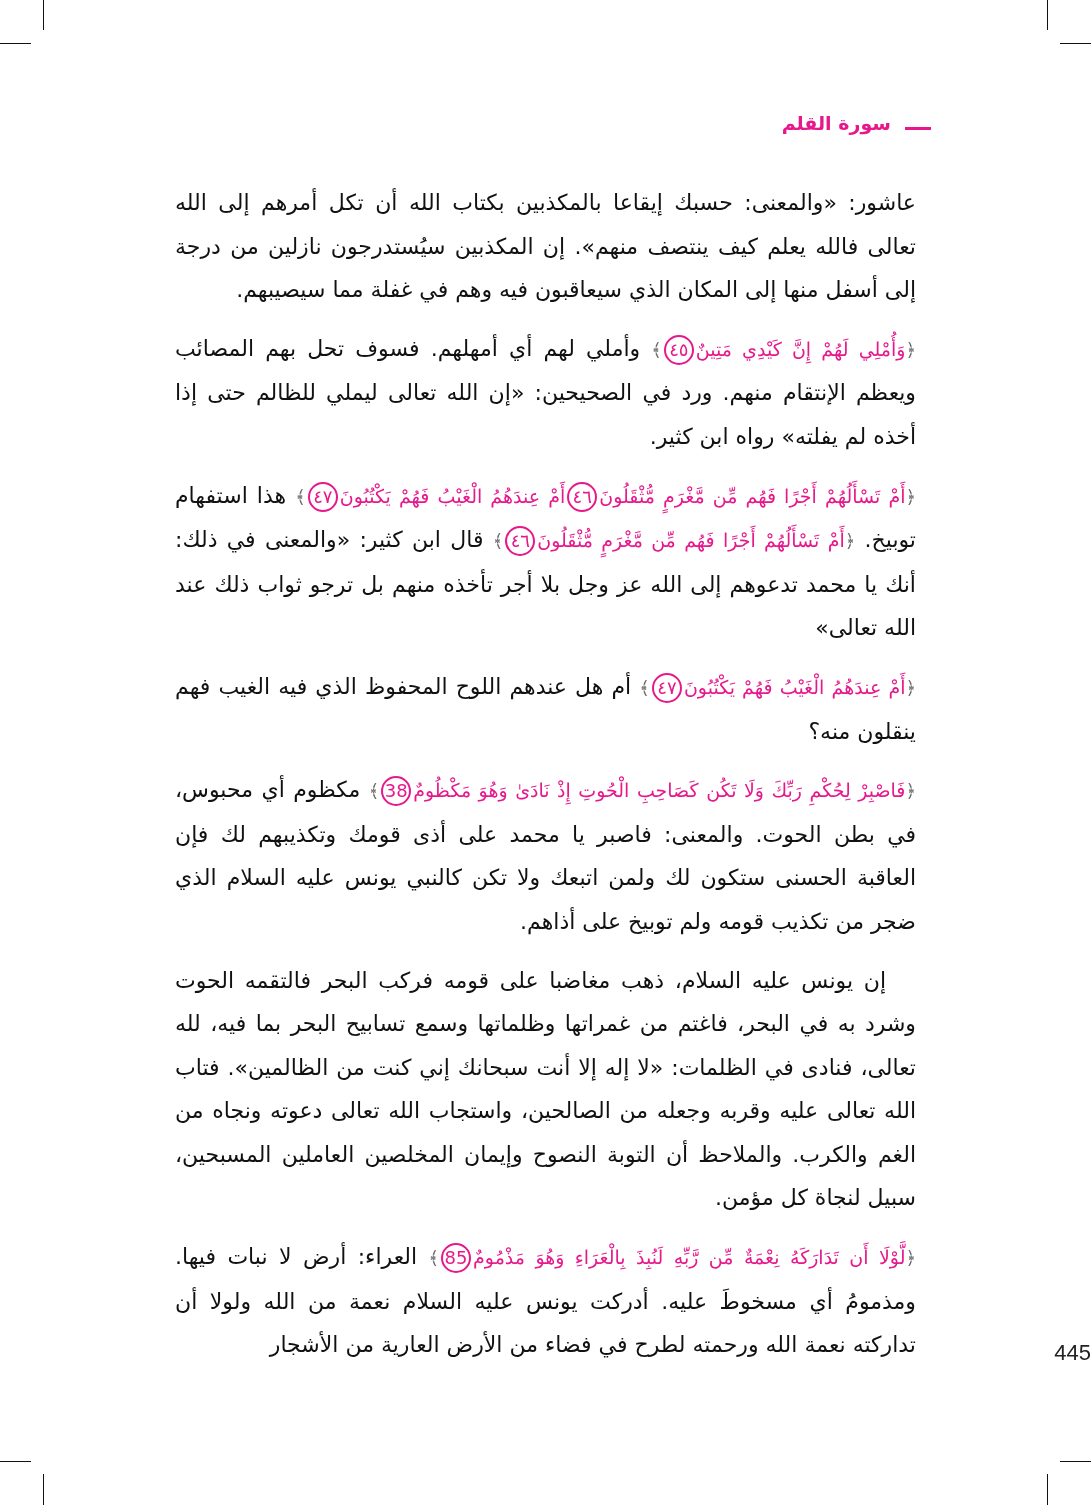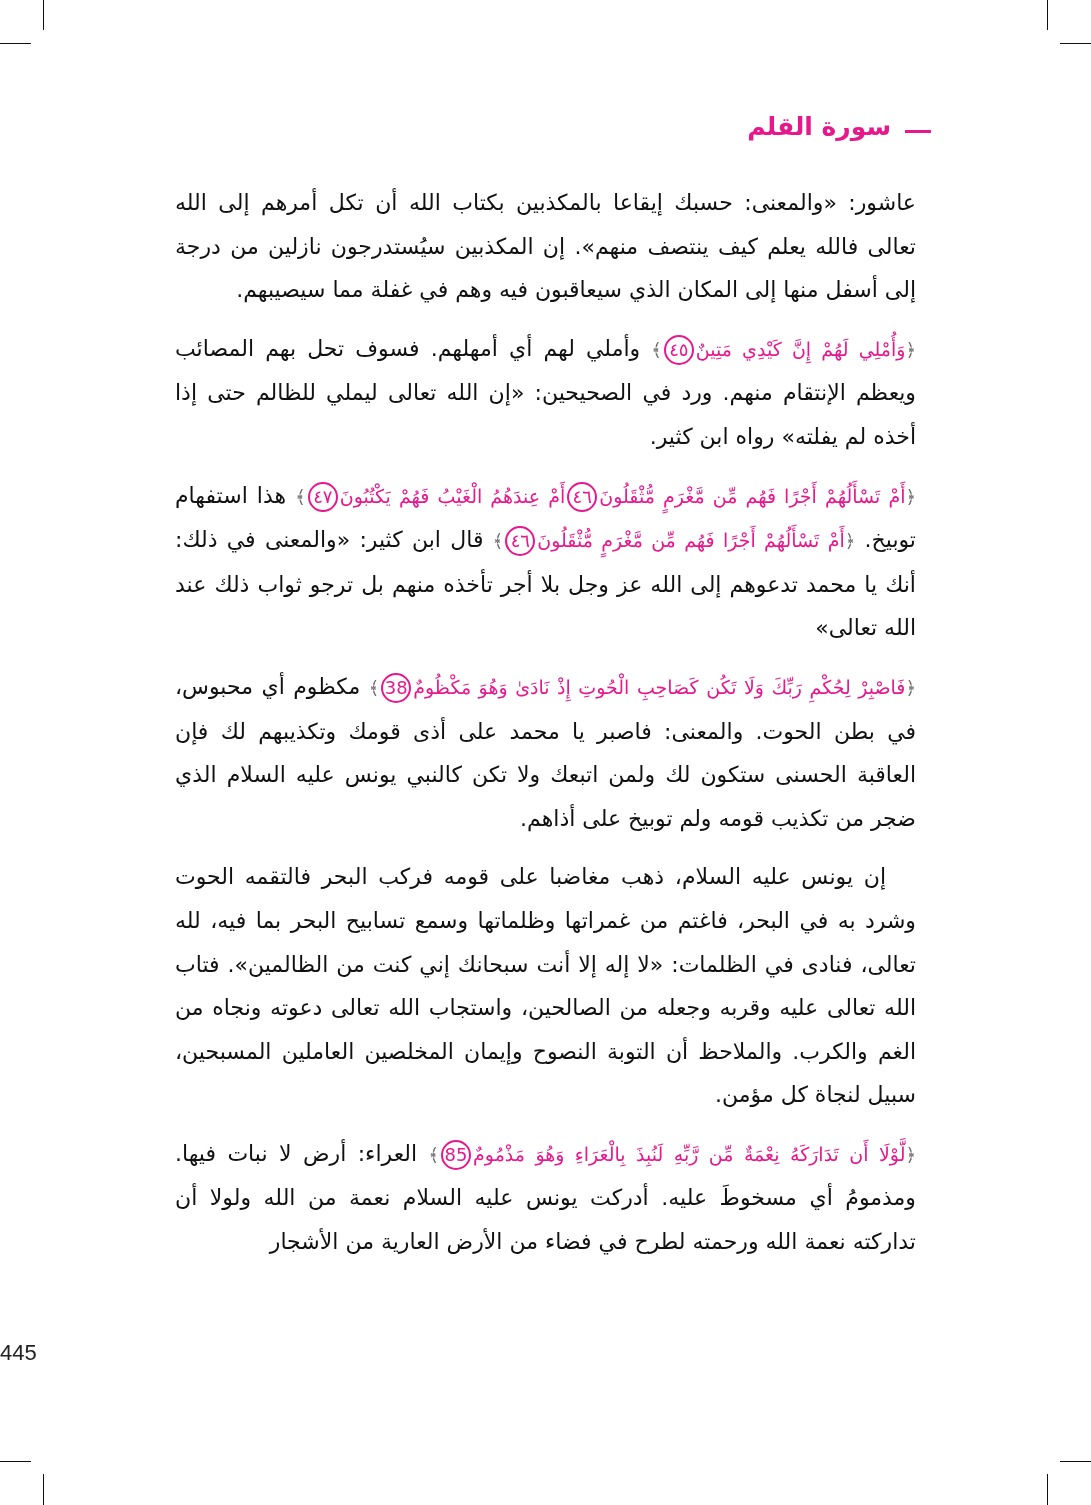--- a/index.html
+++ b/index.html
@@ -1,36 +1,36 @@
 <!DOCTYPE html>
 <html><head>
   <meta charset="utf-8">
   <style>
     html, body { margin: 0; padding: 0; background: #ffffff; }
     body { width: 1091px; height: 1505px; position: relative; overflow: hidden; }
     .crop { position: absolute; background: #111; }
     .header { position: absolute; top: 112px; right: 160px; display: flex; align-items: center; direction: rtl; }
     .header-rule { width: 26px; height: 3px; background: #e6188c; margin-left: 14px; margin-top: 10px; }
-    .header-title { color: #e6188c; font-family: "DejaVu Sans", sans-serif; font-size: 25px; font-weight: bold; }
+    .header-title { color: #e6188c; font-family: "DejaVu Sans", sans-serif; font-size: 19px; font-weight: bold; }
     .body-text {
       position: absolute; top: 166px; left: 160px; width: 771px;
       direction: rtl; text-align: justify;
       font-family: "DejaVu Sans", sans-serif; font-size: 22px; line-height: 43.6px; color: #111;
     }
     .body-text p { margin: 15px; }
     .indent { text-indent: 30px; }
     .verse { color: #e6188c; font-family: "DejaVu Serif", serif; font-size: 19px; }
     .bracket { color: #666; font-size: 18px; }
     .ayah-num {
       display: inline-block; color: #e6188c; border: 2px solid #e6188c; border-radius: 50%;
       width: 26px; height: 26px; line-height: 26px; text-align: center; font-size: 18px;
       font-family: "DejaVu Sans", sans-serif; vertical-align: middle; margin: 0 2px;
     }
     .page-number {
-      position: absolute; top: 1340px; left: 0; width: 1091px; text-align: left;
+      position: absolute; top: 1340px; left: 0; width: 1091px; text-align: right;
       font-family: "Liberation Sans", sans-serif; font-size: 22px; color: #222;
     }
   </style>
 </head>
 <body>
 
 <div class="crop" style="left:43px;top:0;width:1px;height:30px;"></div>
 <div class="crop" style="left:0;top:43px;width:31px;height:1px;"></div>
 <div class="crop" style="left:1047px;top:0;width:1px;height:30px;"></div>
 <div class="crop" style="left:1060px;top:43px;width:31px;height:1px;"></div>
@@ -54,20 +54,24 @@
     <span>وأملي لهم أي أمهلهم. فسوف تحل بهم المصائب ويعظم الإنتقام منهم. ورد في الصحيحين: «إن الله تعالى ليملي للظالم حتى إذا أخذه لم يفلته» رواه ابن كثير.</span>
   </p>
 
   <p>
     <span class="bracket">﴿</span><span class="verse">أَمْ تَسْأَلُهُمْ أَجْرًا فَهُم مِّن مَّغْرَمٍ مُّثْقَلُونَ</span><span class="ayah-num">٤٦</span><span class="verse">أَمْ عِندَهُمُ الْغَيْبُ فَهُمْ يَكْتُبُونَ</span><span class="ayah-num">٤٧</span><span class="bracket">﴾</span>
     <span>هذا استفهام توبيخ.</span>
     <span class="bracket">﴿</span><span class="verse">أَمْ تَسْأَلُهُمْ أَجْرًا فَهُم مِّن مَّغْرَمٍ مُّثْقَلُونَ</span><span class="ayah-num">٤٦</span><span class="bracket">﴾</span>
     <span>قال ابن كثير: «والمعنى في ذلك: أنك يا محمد تدعوهم إلى الله عز وجل بلا أجر تأخذه منهم بل ترجو ثواب ذلك عند الله تعالى»</span>
   </p>
 
+  <p>
+    <span class="bracket">﴿</span><span class="verse">أَمْ عِندَهُمُ الْغَيْبُ فَهُمْ يَكْتُبُونَ</span><span class="ayah-num">٤٧</span><span class="bracket">﴾</span>
+    <span>أم هل عندهم اللوح المحفوظ الذي فيه الغيب فهم ينقلون منه؟</span>
+  </p>
 
   <p>
     <span class="bracket">﴿</span><span class="verse">فَاصْبِرْ لِحُكْمِ رَبِّكَ وَلَا تَكُن كَصَاحِبِ الْحُوتِ إِذْ نَادَىٰ وَهُوَ مَكْظُومٌ</span><span class="ayah-num">38</span><span class="bracket">﴾</span>
     <span>مكظوم أي محبوس، في بطن الحوت. والمعنى: فاصبر يا محمد على أذى قومك وتكذيبهم لك فإن العاقبة الحسنى ستكون لك ولمن اتبعك ولا تكن كالنبي يونس عليه السلام الذي ضجر من تكذيب قومه ولم توبيخ على أذاهم.</span>
   </p>
 
   <p class="indent">
     <span>إن يونس عليه السلام، ذهب مغاضبا على قومه فركب البحر فالتقمه الحوت وشرد به في البحر، فاغتم من غمراتها وظلماتها وسمع تسابيح البحر بما فيه، لله تعالى، فنادى في الظلمات: «لا إله إلا أنت سبحانك إني كنت من الظالمين». فتاب الله تعالى عليه وقربه وجعله من الصالحين، واستجاب الله تعالى دعوته ونجاه من الغم والكرب. والملاحظ أن التوبة النصوح وإيمان المخلصين العاملين المسبحين، سبيل لنجاة كل مؤمن.</span>
   </p>
 

